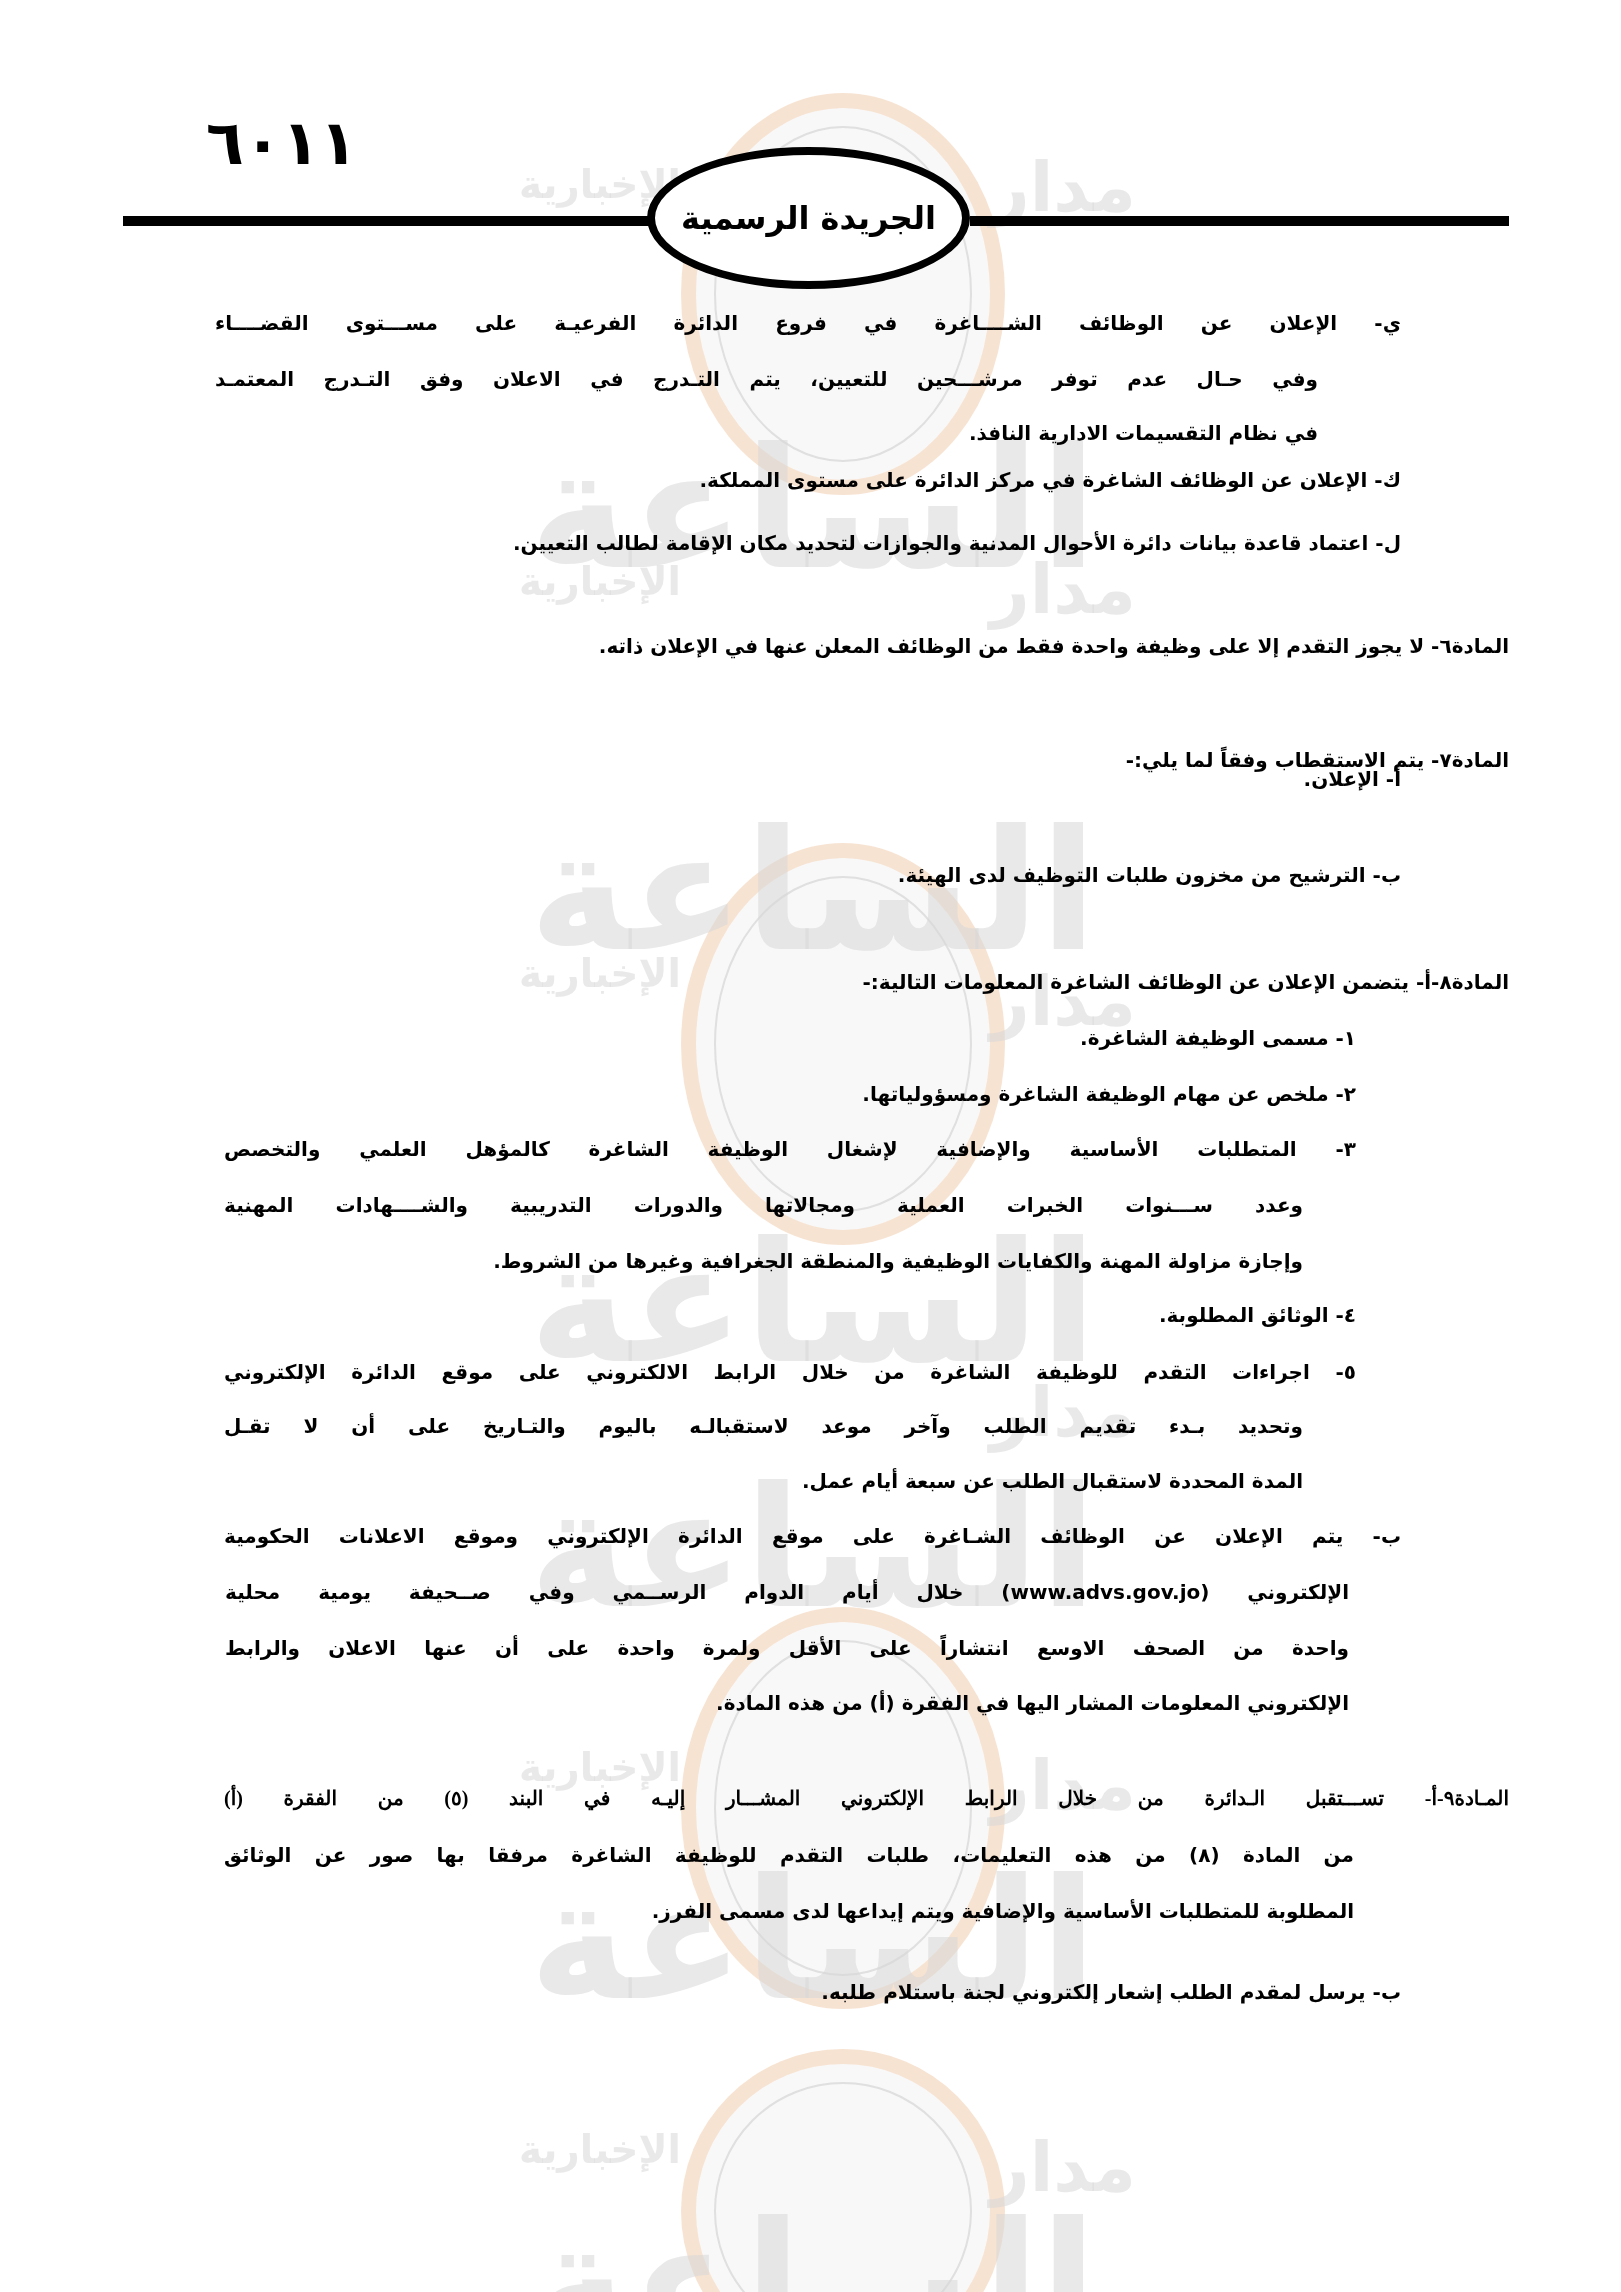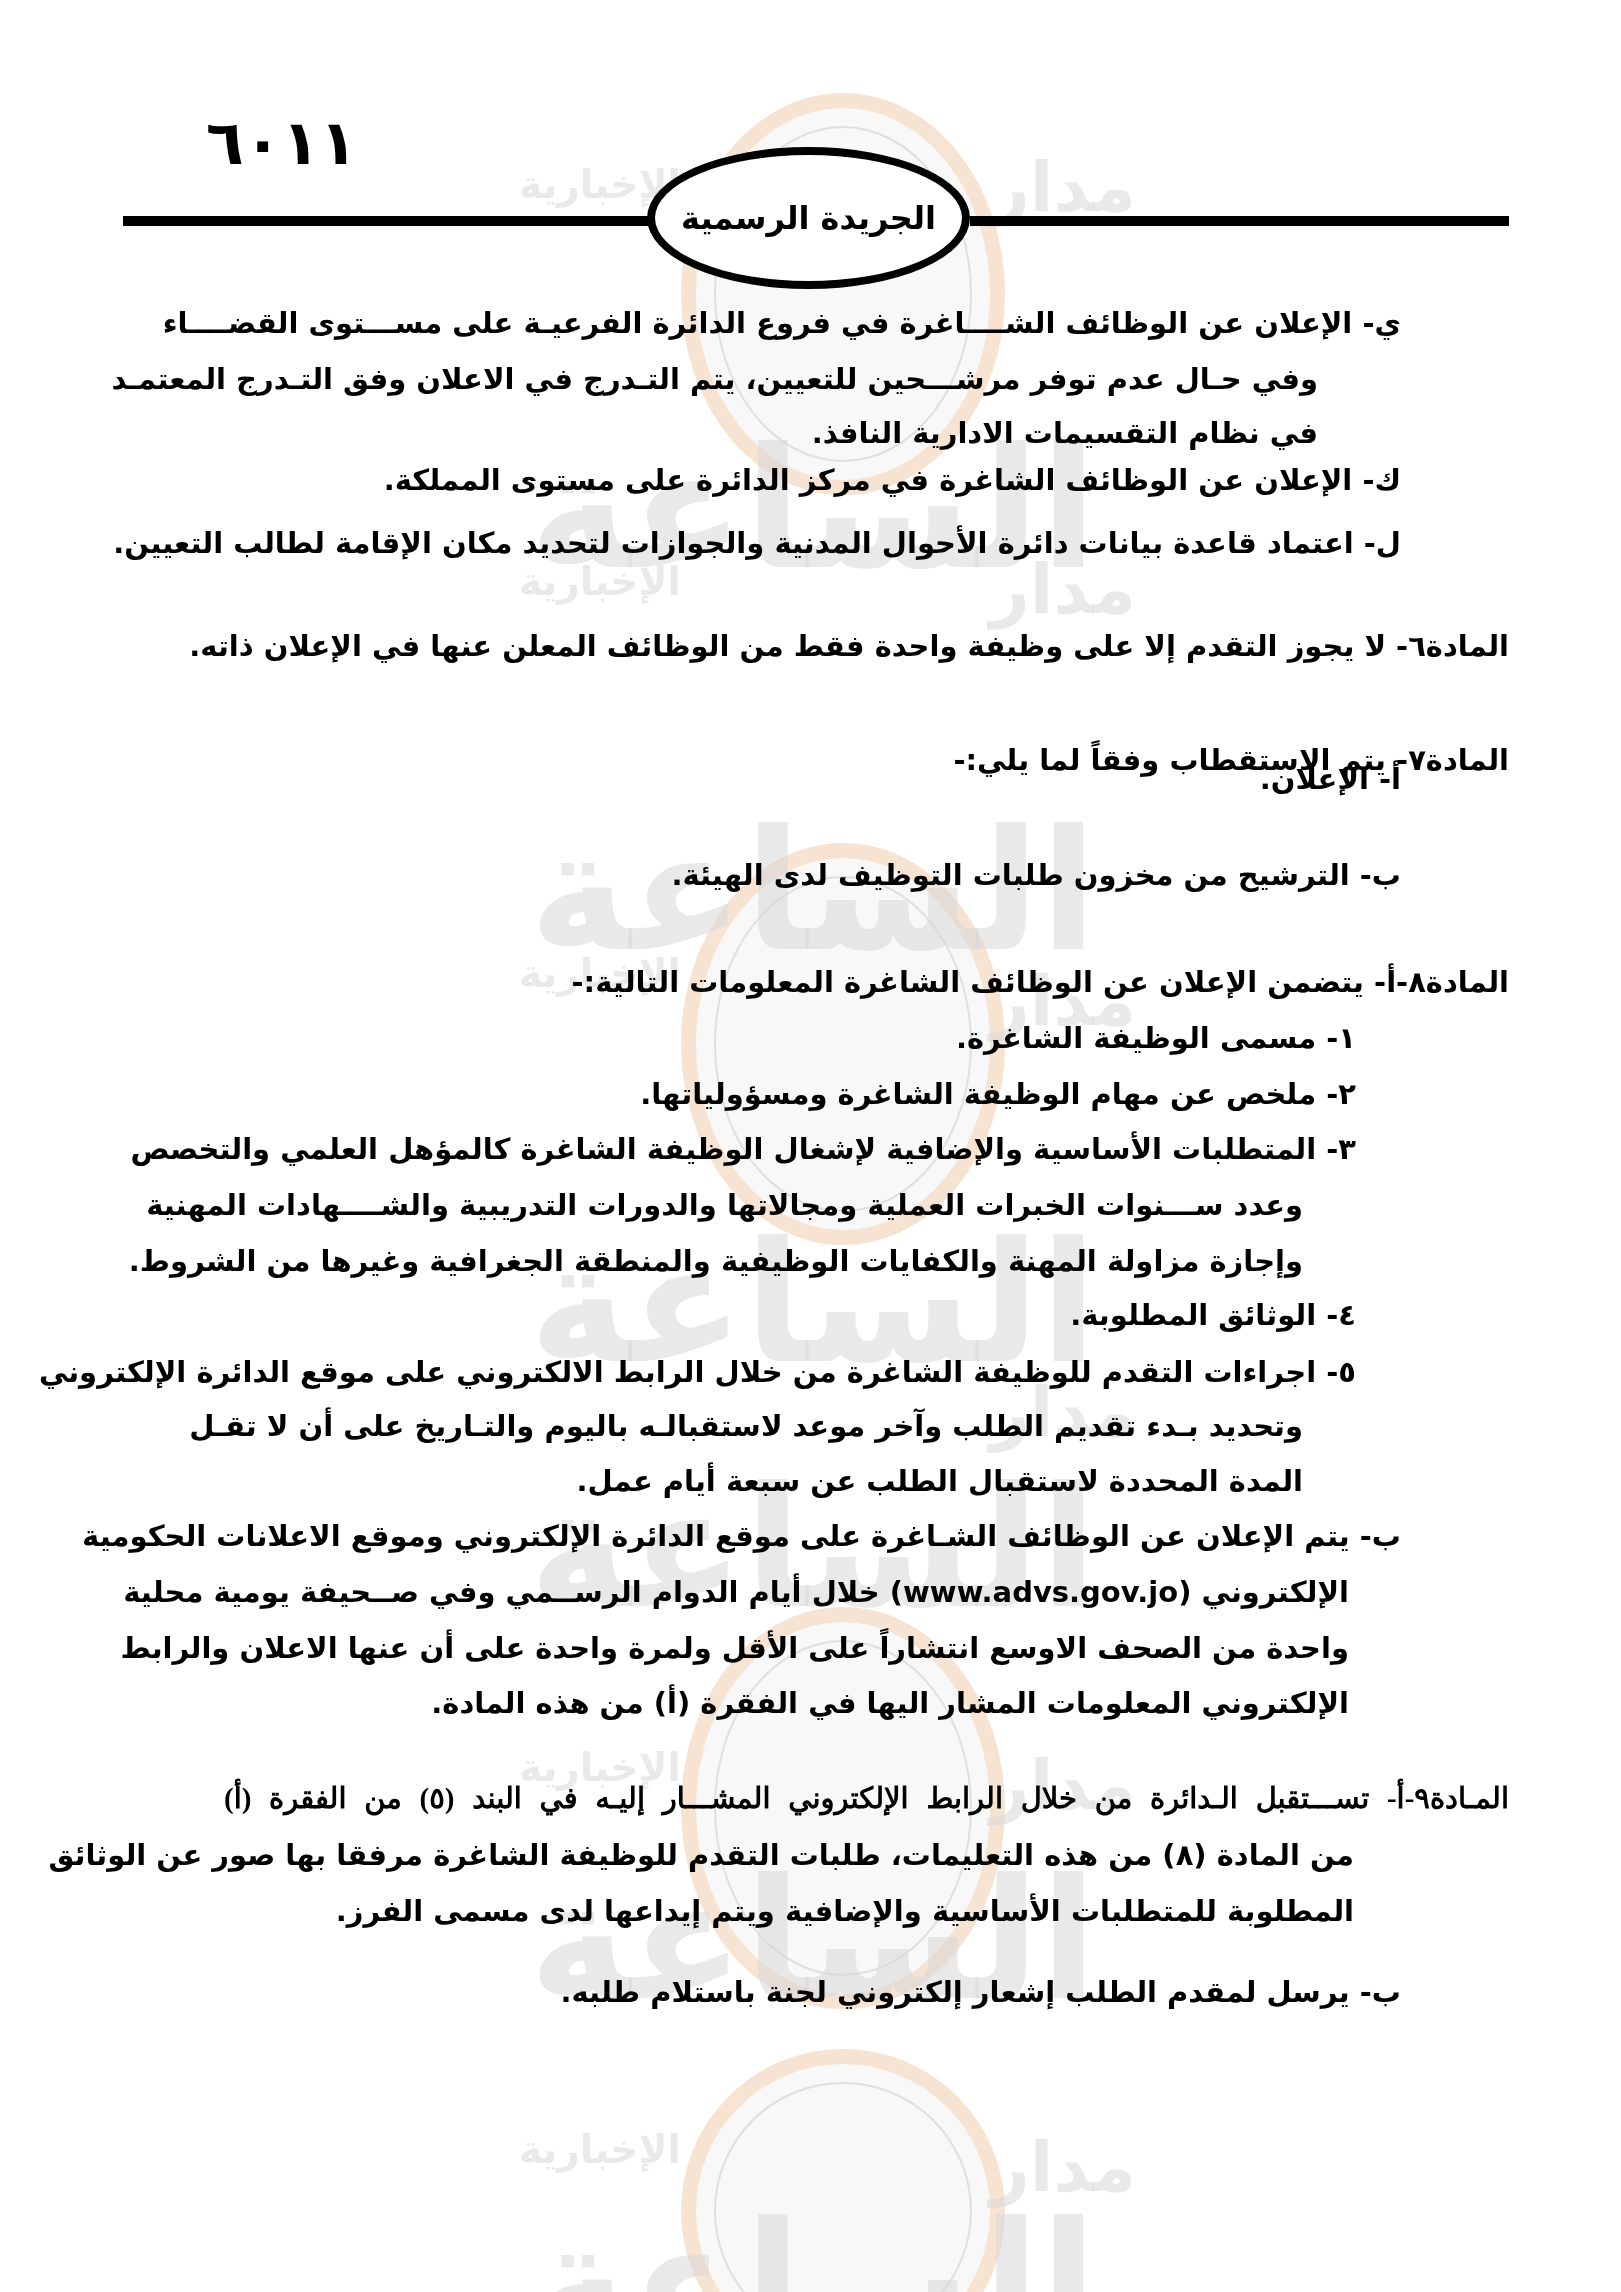--- a/index.html
+++ b/index.html
@@ -15,21 +15,21 @@
              color:rgba(215,215,215,0.55); direction:rtl; white-space:nowrap; }
   .page-number { position:absolute; left:206px; top:106px; font-size:62px; font-weight:bold;
                  font-family:"DejaVu Sans",sans-serif; letter-spacing:3.9px; direction:rtl; }
   .rule { position:absolute; height:9.8px; background:#000; top:216px; }
   .rule.left { left:123px; width:529px; }
   .rule.right { left:970px; width:539px; }
   .masthead { position:absolute; left:647px; top:147px; width:323px; height:142px;
               border:8.8px solid #000; border-radius:50%; box-sizing:border-box; background:#fff;
               display:flex; align-items:center; justify-content:center; }
   .masthead span { font-size:32px; font-weight:bold; direction:rtl; }
-  .line { position:absolute; direction:rtl; font-weight:bold; font-size:29px;
+  .line { position:absolute; direction:rtl; font-weight:bold; font-size:20px;
           white-space:nowrap; line-height:39px; }
   .just { text-align:justify; text-align-last:justify; }
 </style>
 </head>
 <body>
 
 <div class="wm">
   <div class="wm-clock" style="left:681px;top:93px;width:294px;height:372px;">
       <div class="face"></div>
     </div>

